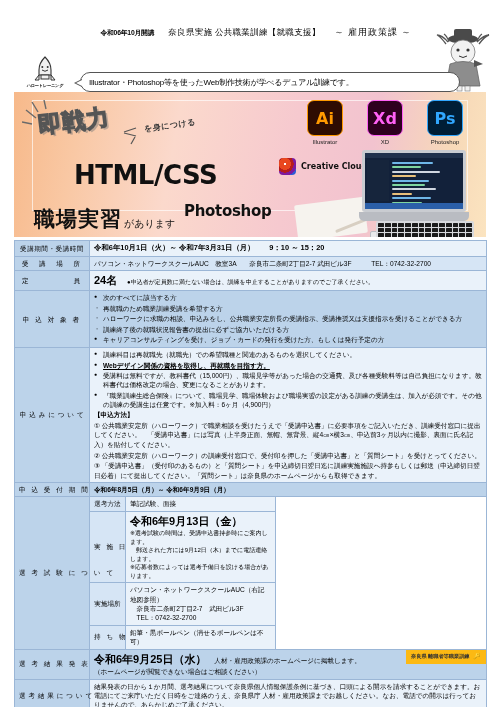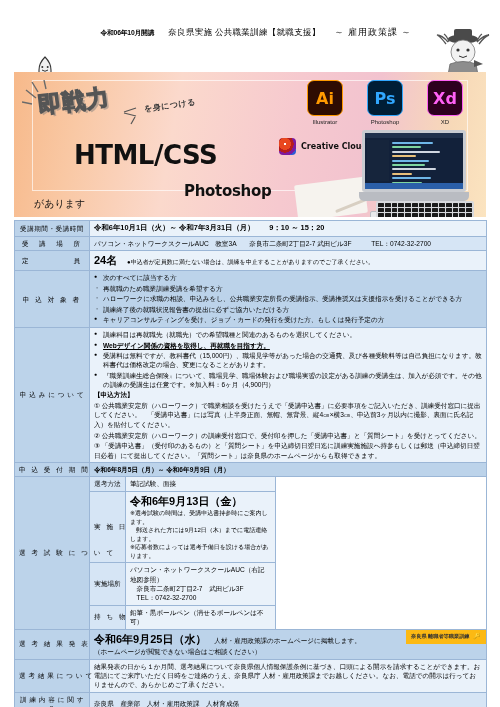--- a/index.html
+++ b/index.html
@@ -5,21 +5,21 @@
   html,body{margin:0;padding:0;background:#ffffff;}
   body{
     width:500px;height:707px;overflow:hidden;
     font-family:"Liberation Sans","DejaVu Sans",sans-serif;
     color:#000;
     -webkit-font-smoothing:antialiased;
   }
   .page{position:relative;width:500px;height:707px;}
 
   
-  .header{position:relative;padding:26px 10px 0 22px;height:72px;box-sizing:border-box;}
+  .header{position:relative;padding:26px 10px 0 22px;height:92px;box-sizing:border-box;}
   .hdr-line1{display:flex;align-items:baseline;justify-content:center;gap:14px;font-size:7.5px;white-space:nowrap;}
   .hdr-kaiko{font-weight:bold;font-size:6.8px;letter-spacing:-.2px;}
   .hdr-mid{font-size:8.5px;letter-spacing:.3px;}
   .hdr-bosyu{font-size:9px;letter-spacing:1px;}
   .hdr-title{text-align:center;font-weight:bold;font-size:13.5px;letter-spacing:.5px;margin-top:4px;font-family:"DejaVu Sans",sans-serif;}
 
   .mascot{position:absolute;right:6px;top:24px;width:62px;height:74px;}
   .mascot-cred{position:absolute;bottom:-2px;left:6px;font-size:3px;color:#999;}
 
   .hello-logo{position:absolute;left:16px;top:56px;width:58px;text-align:center;}
@@ -191,26 +191,26 @@
 
     <div class="poster-h1">HTML/CSS</div>
     <div class="poster-h3">Photoshop</div>
 
     <div class="adobe-row">
       <div class="adobe-item">
         <div class="adobe-box ai-box">Ai</div>
         <div class="adobe-label">Illustrator</div>
       </div>
       <div class="adobe-item">
+        <div class="adobe-box xd-box">Xd</div>
+        <div class="adobe-label">XD</div>
+      </div>
+      <div class="adobe-item">
         <div class="adobe-box ps-box">Ps</div>
         <div class="adobe-label">Photoshop</div>
-      </div>
-      <div class="adobe-item">
-        <div class="adobe-box xd-box">Xd</div>
-        <div class="adobe-label">XD</div>
       </div>
     </div>
 
     <div class="cc-wrap">
       <div class="cc-icon"></div>
       <div class="cc-text">Creative Cloud</div>
     </div>
 
     <div class="paper"></div>
     <div class="pen"></div>
@@ -277,20 +277,21 @@
           <span></span>
           <span></span>
           <span></span>
           <span></span>
           <span></span>
 
       </div>
     </div>
 
     <div class="shokuba">
+      <span class="shokuba-main">職場実習</span>
       <span class="shokuba-sub">があります</span>
     </div>
   </div>
 
   <table class="info">
     <colgroup>
       <col style="width:75px">
         <col style="width:36px">
         <col style="width:150px">
         <col style="width:211px">

